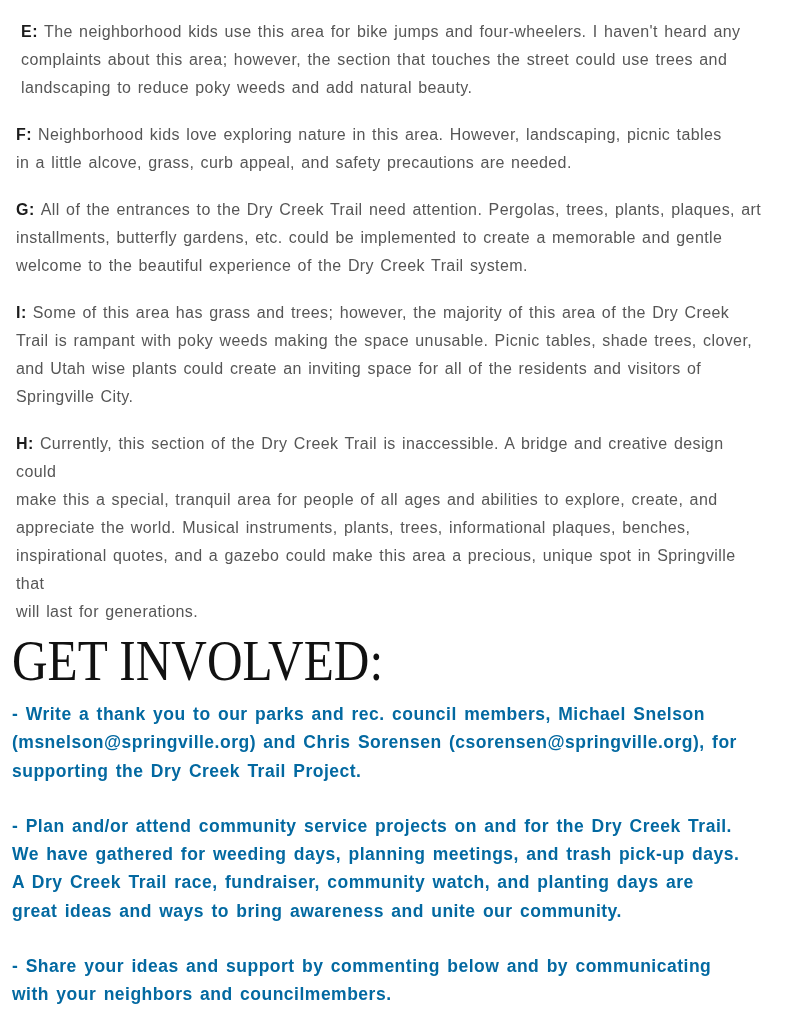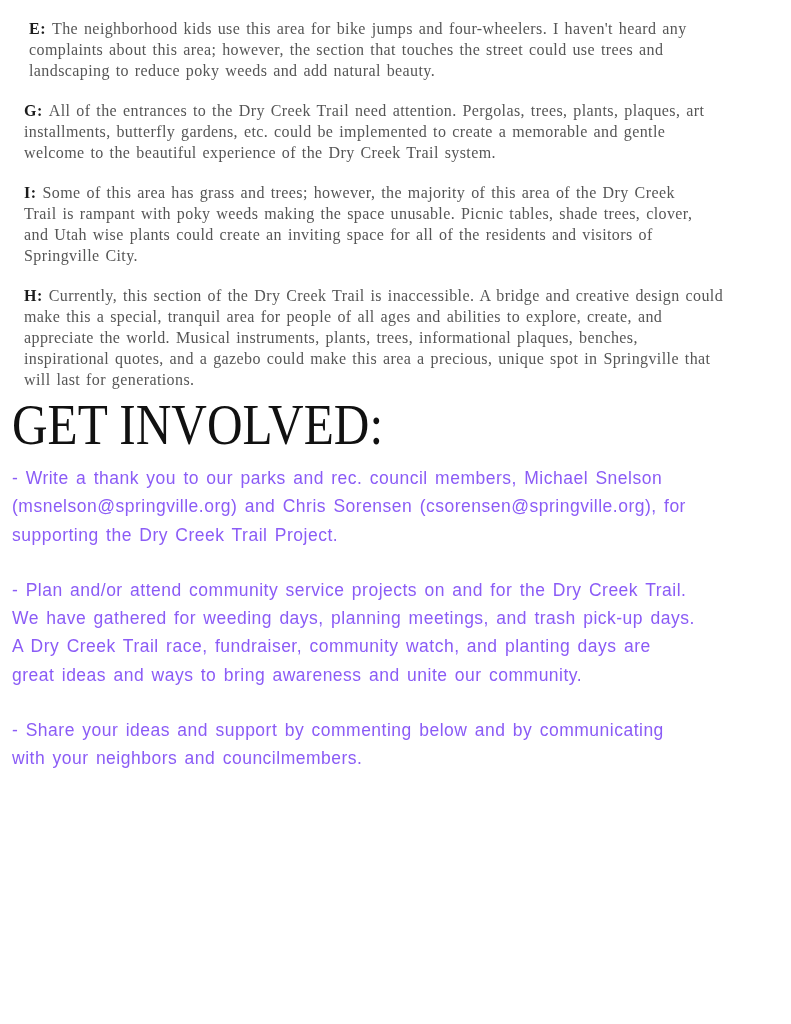--- a/index.html
+++ b/index.html
@@ -15,28 +15,27 @@
   .page {
     box-sizing: border-box;
     width: 791px;
     min-height: 1024px;
     padding: 18px 28px 0 12px;
     background: #ffffff;
     font-family: "Liberation Sans", sans-serif;
   }
   
   .para {
-    margin: 0 0 19px 12px;
+    margin: 0 0 19px 4px;
     font-size: 16px;
     font-weight: 300;
-    line-height: 21px;
+    line-height: 28px;
     letter-spacing: 0.4px;
     word-spacing: 1.5px;
     color: #565656;
-    font-family: Liberation Serif, serif;
   }
   .para.indent { padding-left: 5px; }
   .para .label {
     font-weight: 700;
     color: #1c1c1c;
     margin-right: 6px;
     letter-spacing: 0.5px;
   }
   .para .lines { white-space: pre-line; }
   .para:last-of-type { margin-bottom: 10px; }
@@ -49,42 +48,46 @@
     color: #111111;
     margin: -6px 0 8px 0;
     white-space: nowrap;
     transform: scaleX(0.85);
     transform-origin: left center;
   }
   
   .bullet {
     margin: 4px 0 27px 0;
     font-size: 17.5px;
-    font-weight: 400;
+    font-weight: 700;
     line-height: 28.3px;
     letter-spacing: 0.5px;
     word-spacing: 2px;
-    color: #8b5cf6;
+    color: #0369a1;
     white-space: pre-line;
   }
   .bullet:last-of-type { margin-bottom: 0; }
 </style>
 </head>
 <body>
 
 <main class="page">
 
   <section>
 
     <p class="para indent">
       <strong class="label">E:</strong><span class="lines">The neighborhood kids use this area for bike jumps and four-wheelers. I haven't heard any
 complaints about this area; however, the section that touches the street could use trees and
 landscaping to reduce poky weeds and add natural beauty.</span>
     </p>
 
+    <p class="para">
+      <strong class="label">F:</strong><span class="lines">Neighborhood kids love exploring nature in this area. However,  landscaping, picnic tables
+in a little alcove, grass, curb appeal, and safety precautions are needed.</span>
+    </p>
 
     <p class="para">
       <strong class="label">G:</strong><span class="lines">All of the entrances to the Dry Creek Trail need attention. Pergolas, trees, plants, plaques, art
 installments, butterfly gardens, etc. could be implemented to create a memorable and gentle
 welcome to the beautiful experience of the Dry Creek Trail system.</span>
     </p>
 
     <p class="para">
       <strong class="label">I:</strong><span class="lines">Some of this area has grass and trees; however, the majority of this area of the Dry Creek
 Trail is rampant with poky weeds making the space unusable. Picnic tables, shade trees, clover,

